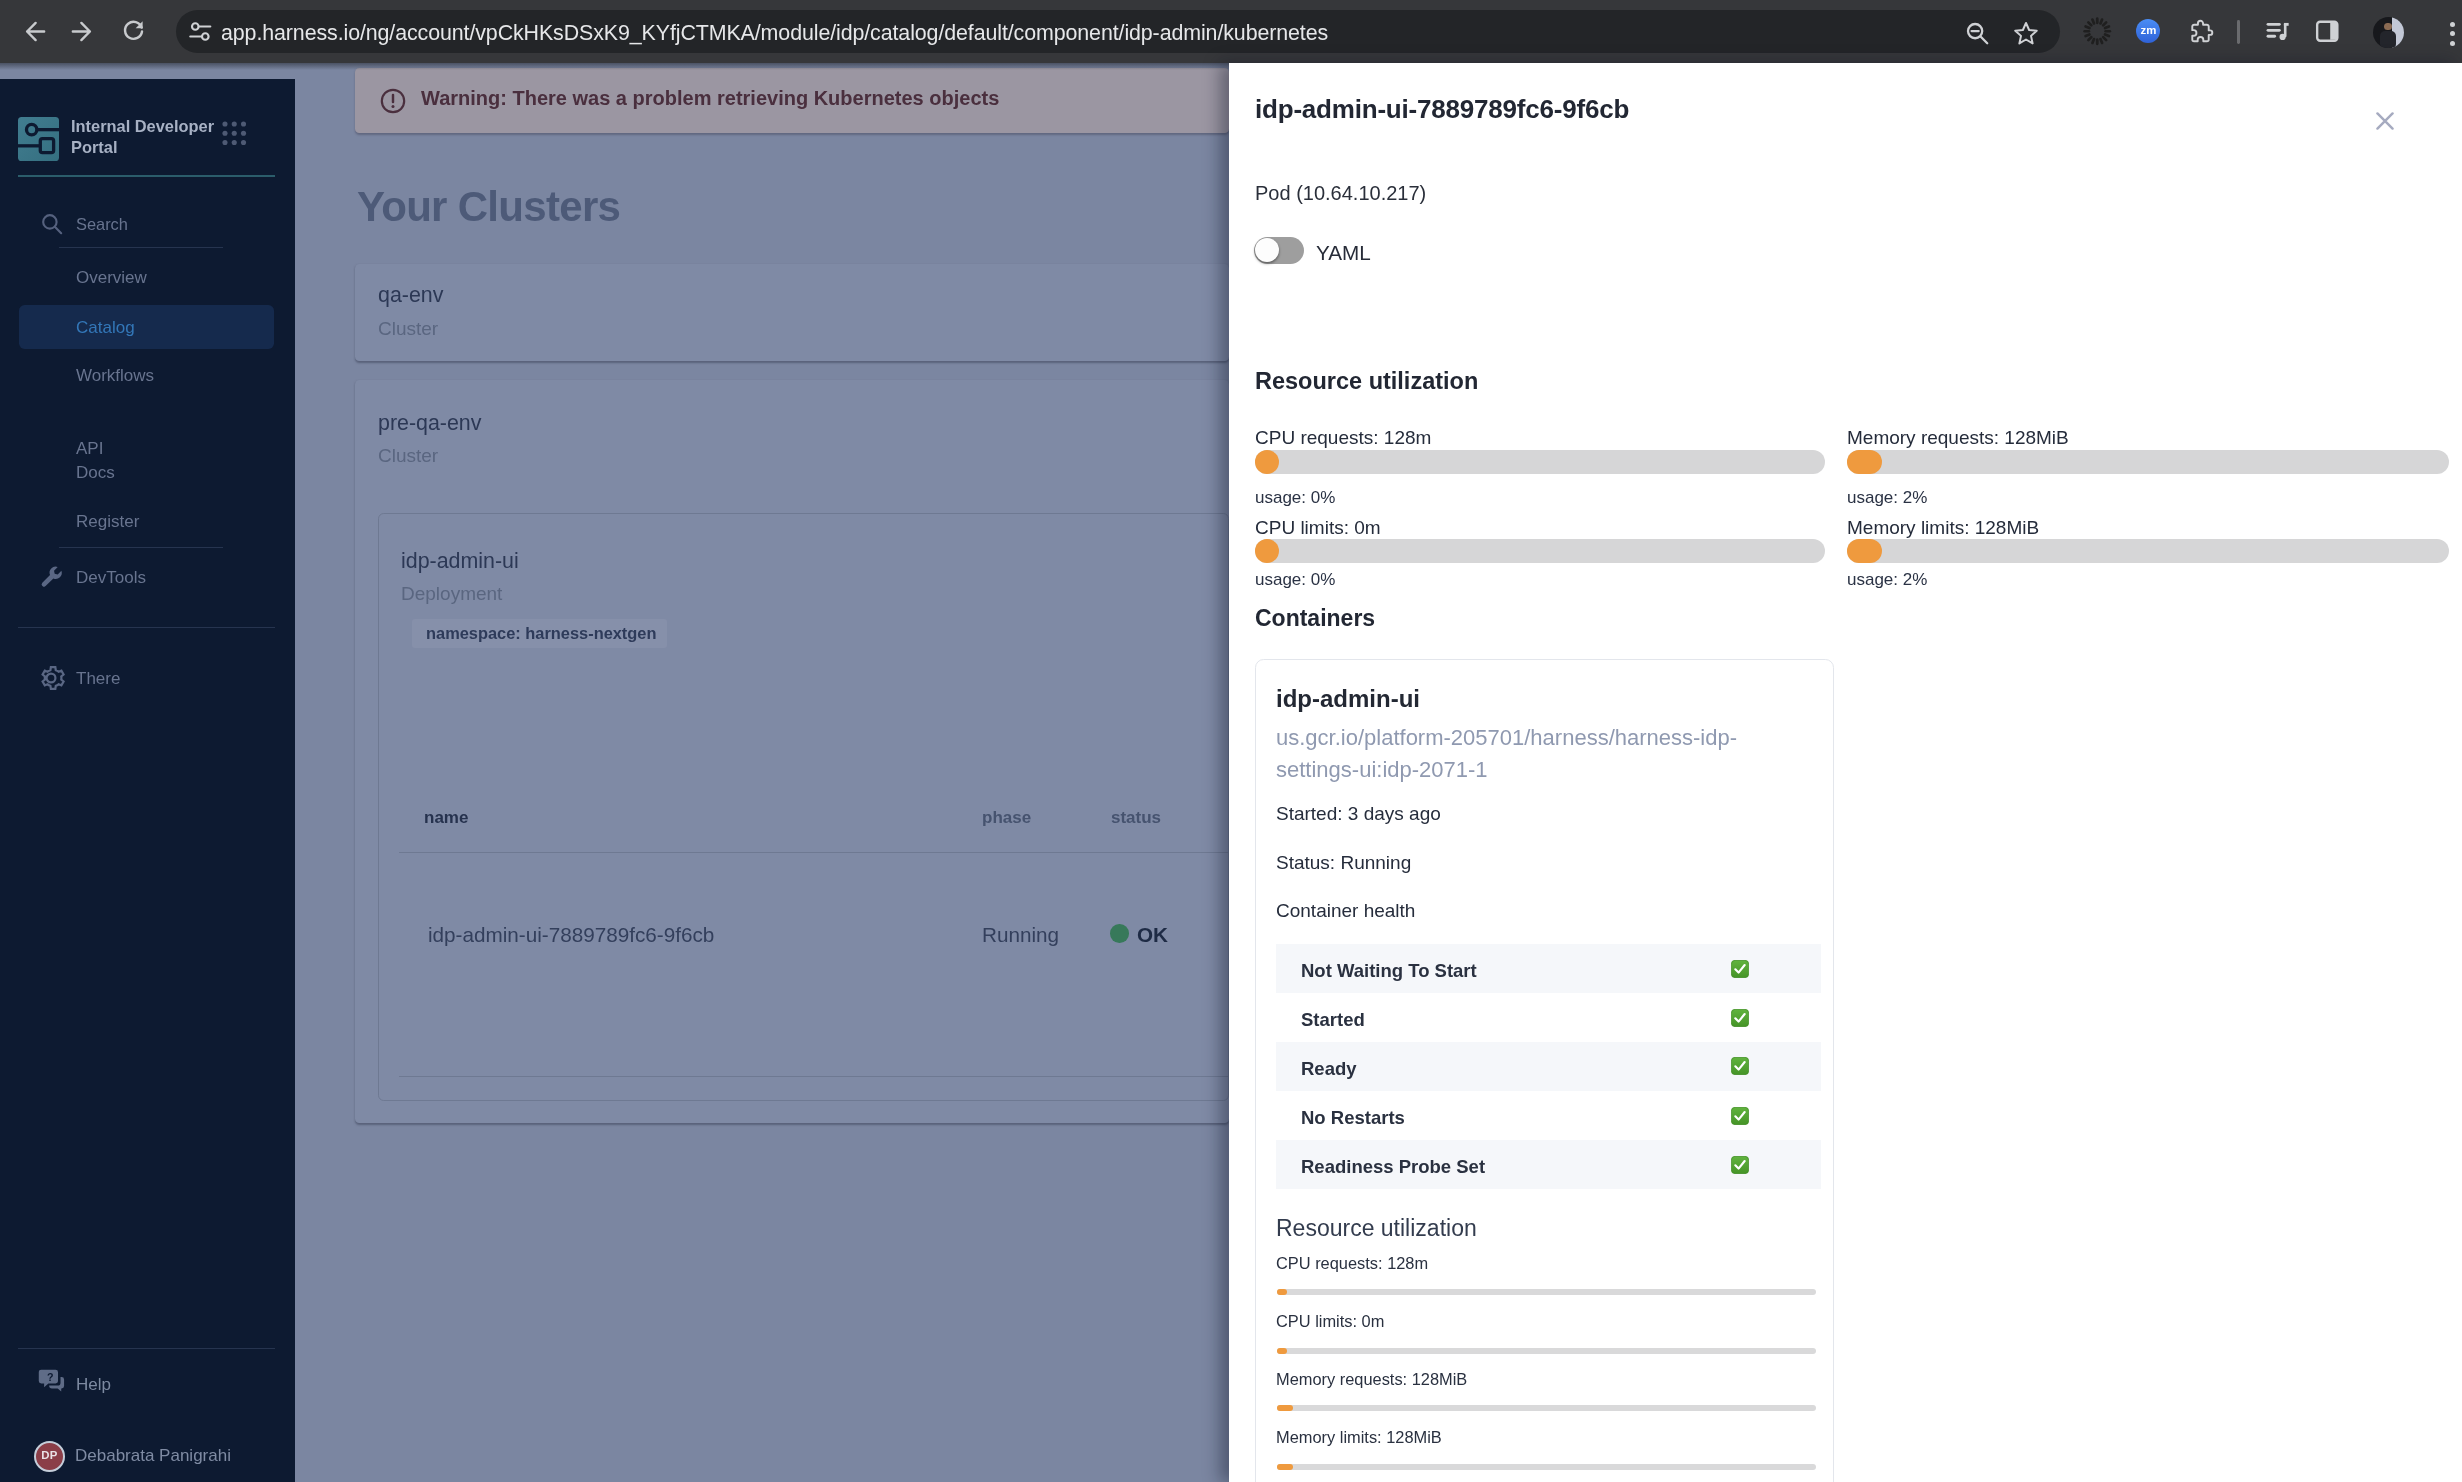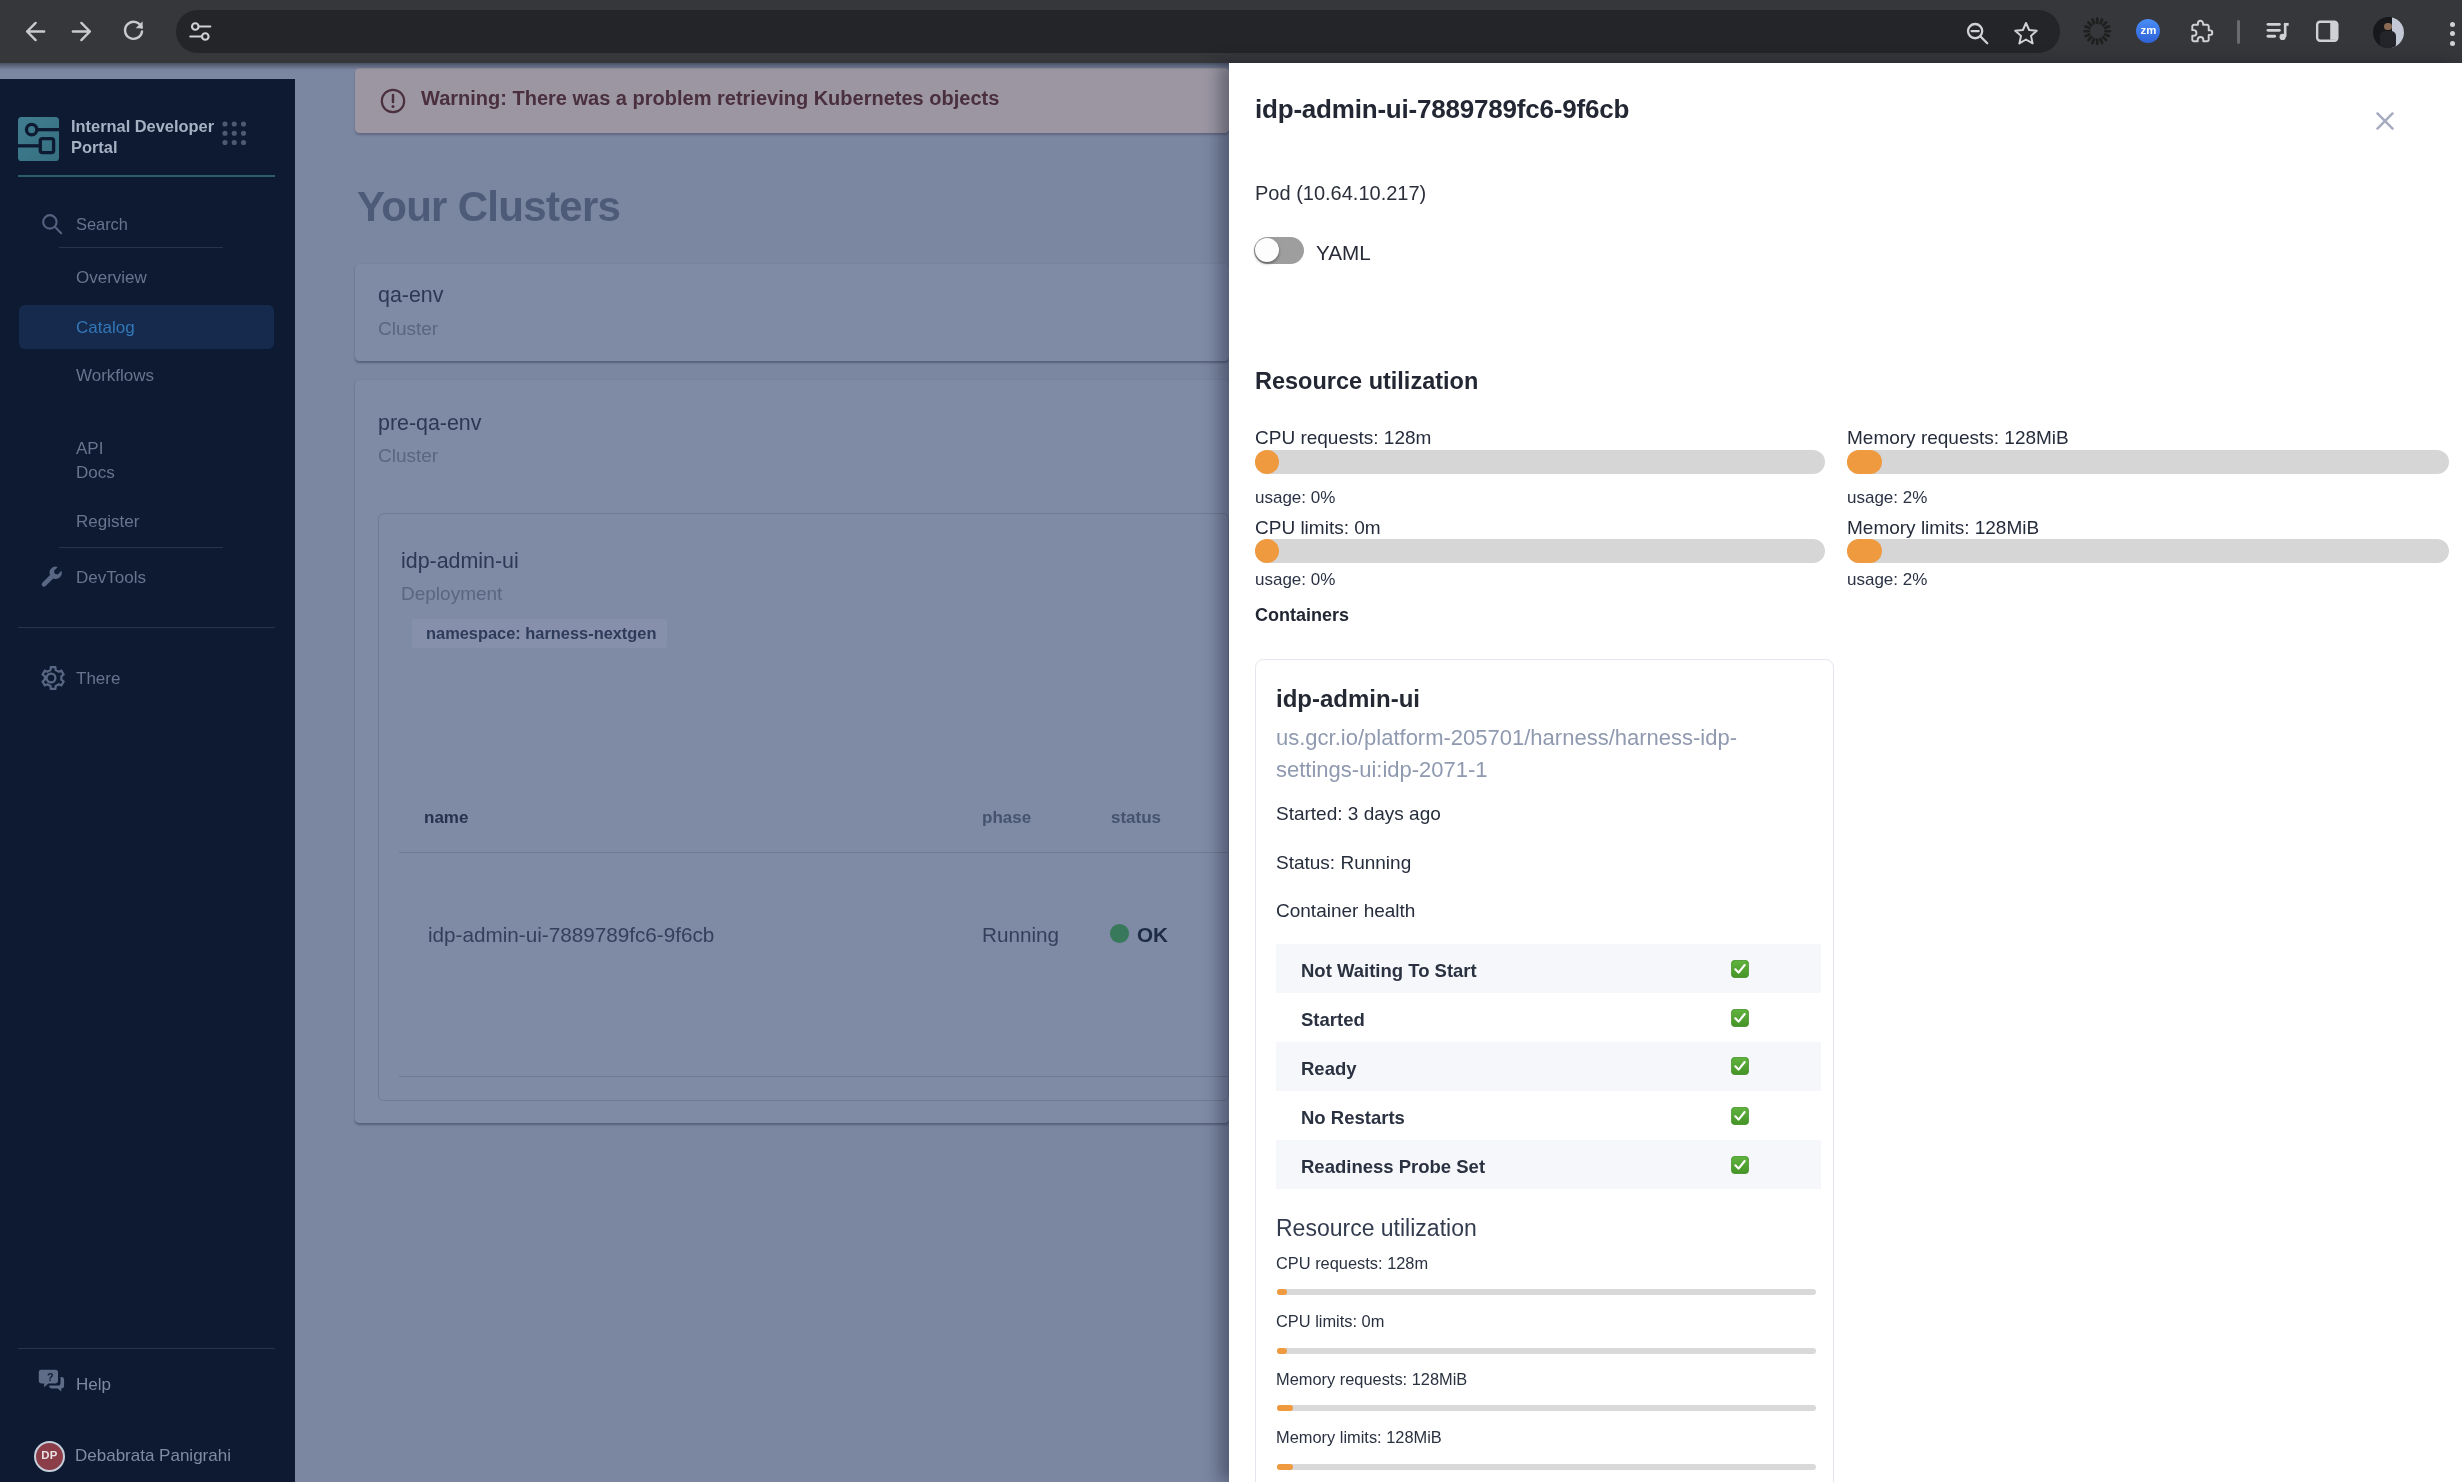--- a/index.html
+++ b/index.html
@@ -54,20 +54,21 @@
     <path d="M31.8 4.5 v9.8 h-9.8 z" fill="#c8cacd"></path>
   </svg>
   <div id="pill">
 
     <svg style="position:absolute;left:10px;top:10px" width="30" height="23" viewBox="0 0 42 32">
       <circle cx="13" cy="9" r="4.6" stroke="#cfd1d4" stroke-width="3" fill="none"></circle>
       <path d="M18 9 H34" stroke="#cfd1d4" stroke-width="3" stroke-linecap="round"></path>
       <circle cx="27" cy="23" r="4.6" stroke="#cfd1d4" stroke-width="3" fill="none"></circle>
       <path d="M6 23 H22" stroke="#cfd1d4" stroke-width="3" stroke-linecap="round"></path>
     </svg>
+    <div id="url">app.harness.io/ng/account/vpCkHKsDSxK9_KYfjCTMKA/module/idp/catalog/default/component/idp-admin/kubernetes</div>
 
     <svg style="position:absolute;left:1787px;top:9.3px" width="28.5" height="28.5" viewBox="0 0 40 40">
       <circle cx="17" cy="17" r="10" stroke="#cfd1d4" stroke-width="3.2" fill="none"></circle>
       <path d="M12 17 h10" stroke="#cfd1d4" stroke-width="3.2" stroke-linecap="round"></path>
       <path d="M25 25 L34 34" stroke="#cfd1d4" stroke-width="3.2" stroke-linecap="round"></path>
     </svg>
 
     <svg style="position:absolute;left:1835px;top:8.6px" width="30" height="30" viewBox="0 0 24 24">
       <path d="M12 3.2 l2.5 5.6 6.1 0.6 -4.6 4.1 1.3 6 -5.3 -3.1 -5.3 3.1 1.3 -6 -4.6 -4.1 6.1 -0.6 z" stroke="#cfd1d4" stroke-width="1.6" fill="none" stroke-linejoin="round"></path>
     </svg>
@@ -267,21 +268,21 @@
     <div class="bar" style="left:618px;top:387px;width:602px;">
         <span class="knob" style="width:35px;"></span>
       </div>
     <div class="dt" style="left:618px;top:425px;font-size:17px;color:#2a3244;">usage: 2%</div>
     <div class="dt" style="left:618px;top:454px;font-size:19px;color:#252c3b;">Memory limits: 128MiB</div>
     <div class="bar" style="left:618px;top:476px;width:602px;">
         <span class="knob" style="width:35px;"></span>
       </div>
     <div class="dt" style="left:618px;top:507px;font-size:17px;color:#2a3244;">usage: 2%</div>
 
-    <div class="dt" style="left:26px;top:542px;font-size:18px;font-weight:bold;color:#222733;">Containers</div>
+    <div class="dt" style="left:26px;top:542px;font-size:23px;font-weight:bold;color:#222733;">Containers</div>
 
     <div class="abs" style="left:26px;top:596px;width:579px;height:856px;border:1.4px solid #e3e6ec;border-radius:8.6px;"></div>
     <div class="dt" style="left:47px;top:622px;font-size:24px;font-weight:bold;color:#232833;">idp-admin-ui</div>
     <div class="dt" style="left:47px;top:662px;font-size:22px;color:#8f99b0;">us.gcr.io/platform-205701/harness/harness-idp-</div>
     <div class="dt" style="left:47px;top:694px;font-size:22px;color:#8f99b0;">settings-ui:idp-2071-1</div>
     <div class="dt" style="left:47px;top:740px;font-size:19px;color:#262d3c;">Started: 3 days ago</div>
     <div class="dt" style="left:47px;top:789px;font-size:19px;color:#262d3c;">Status: Running</div>
     <div class="dt" style="left:47px;top:837px;font-size:19px;color:#262d3c;">Container health</div>
 
     <div class="hrow hlite" style="top:881px;"></div>

